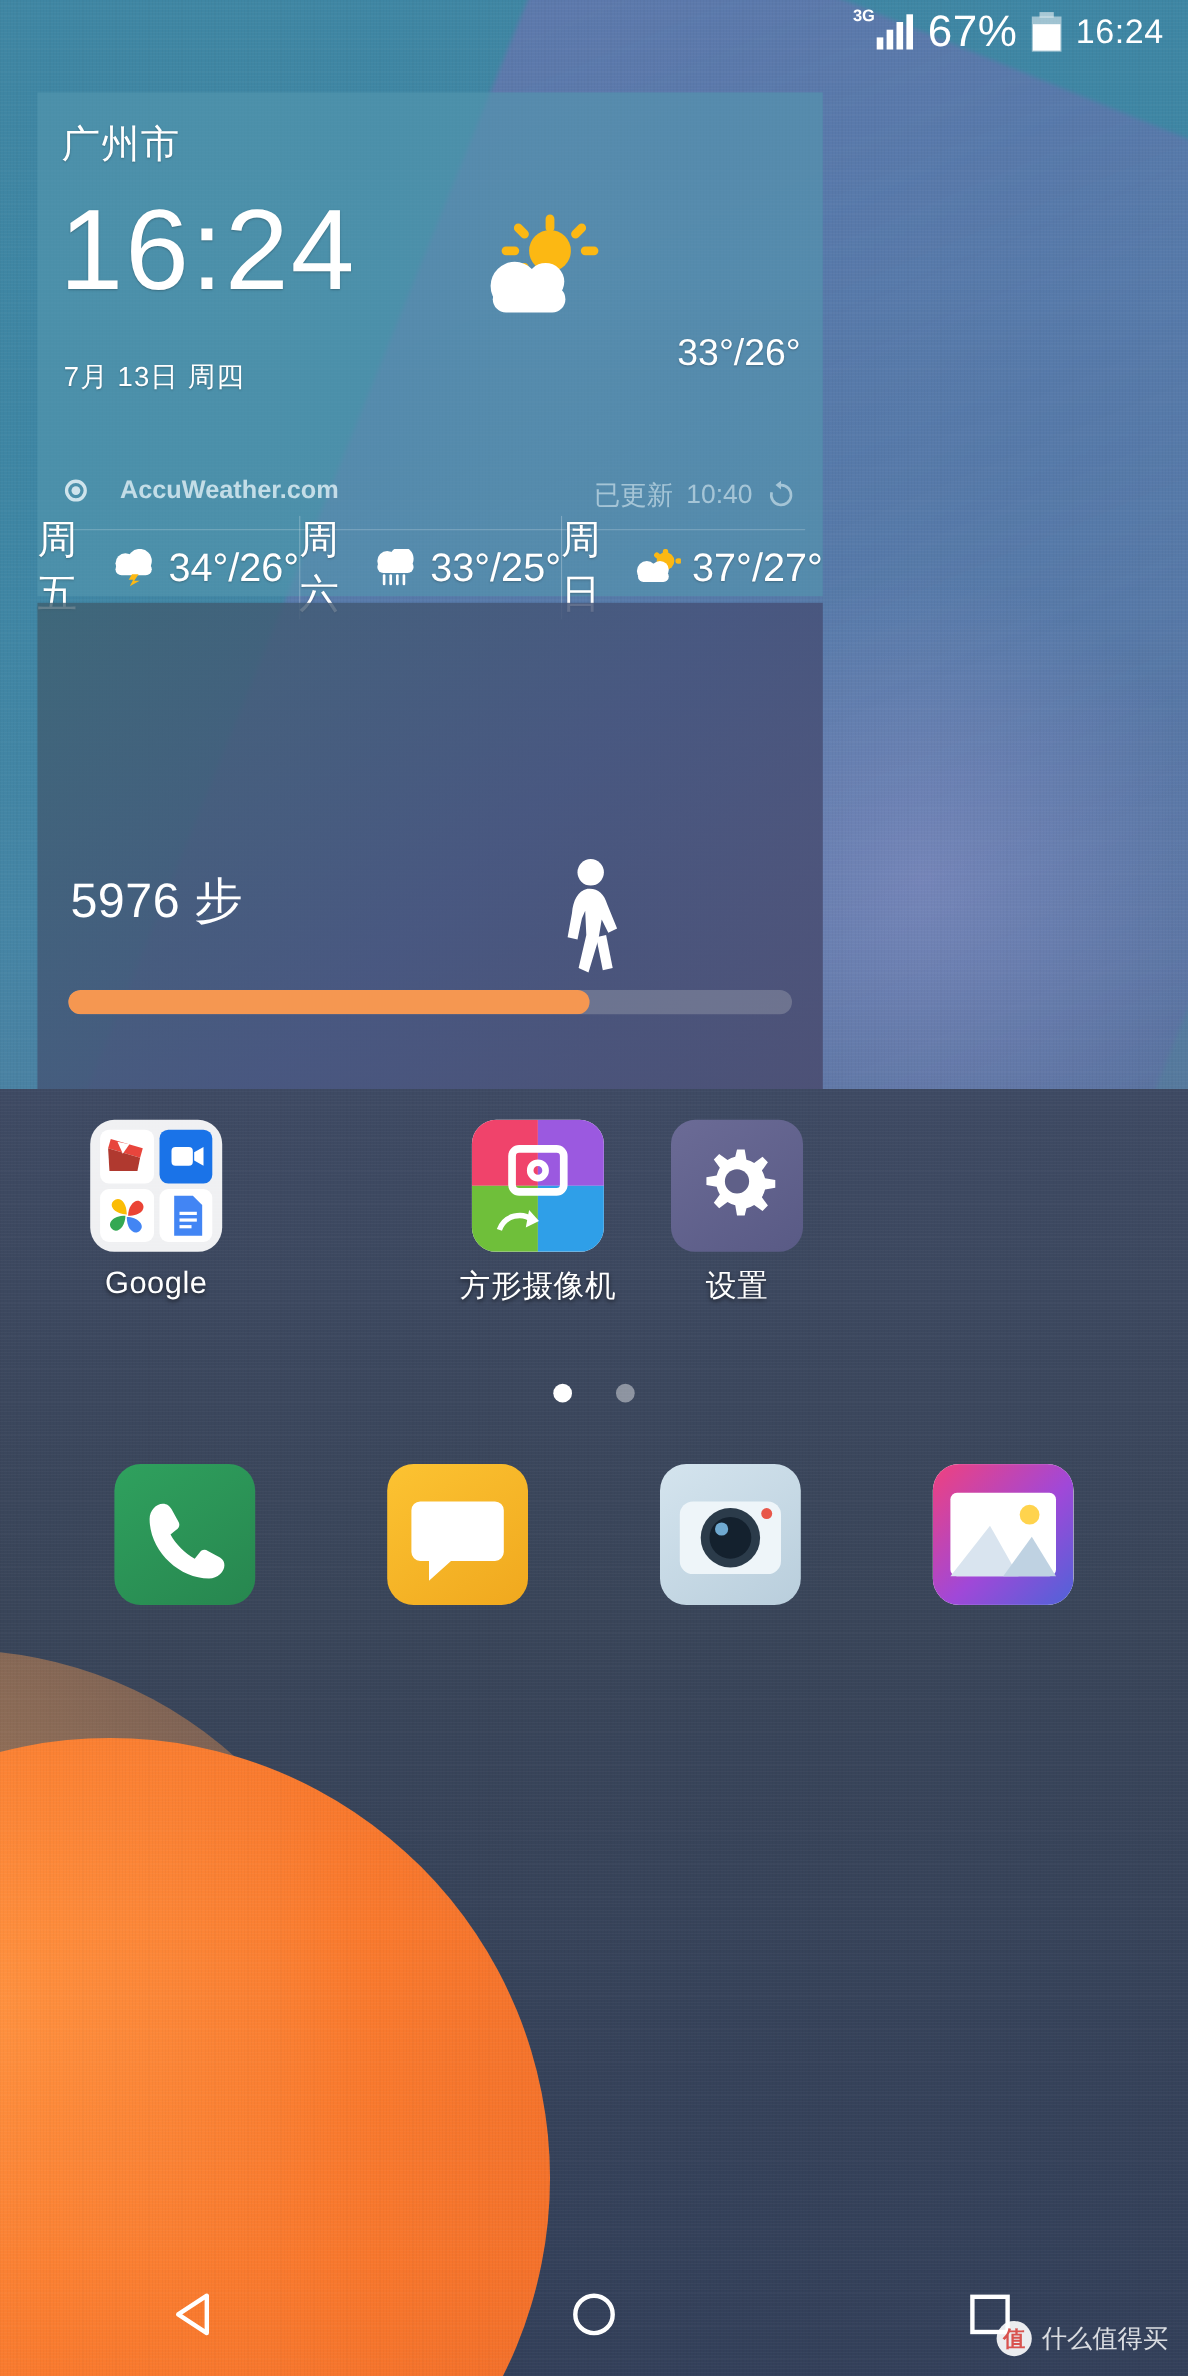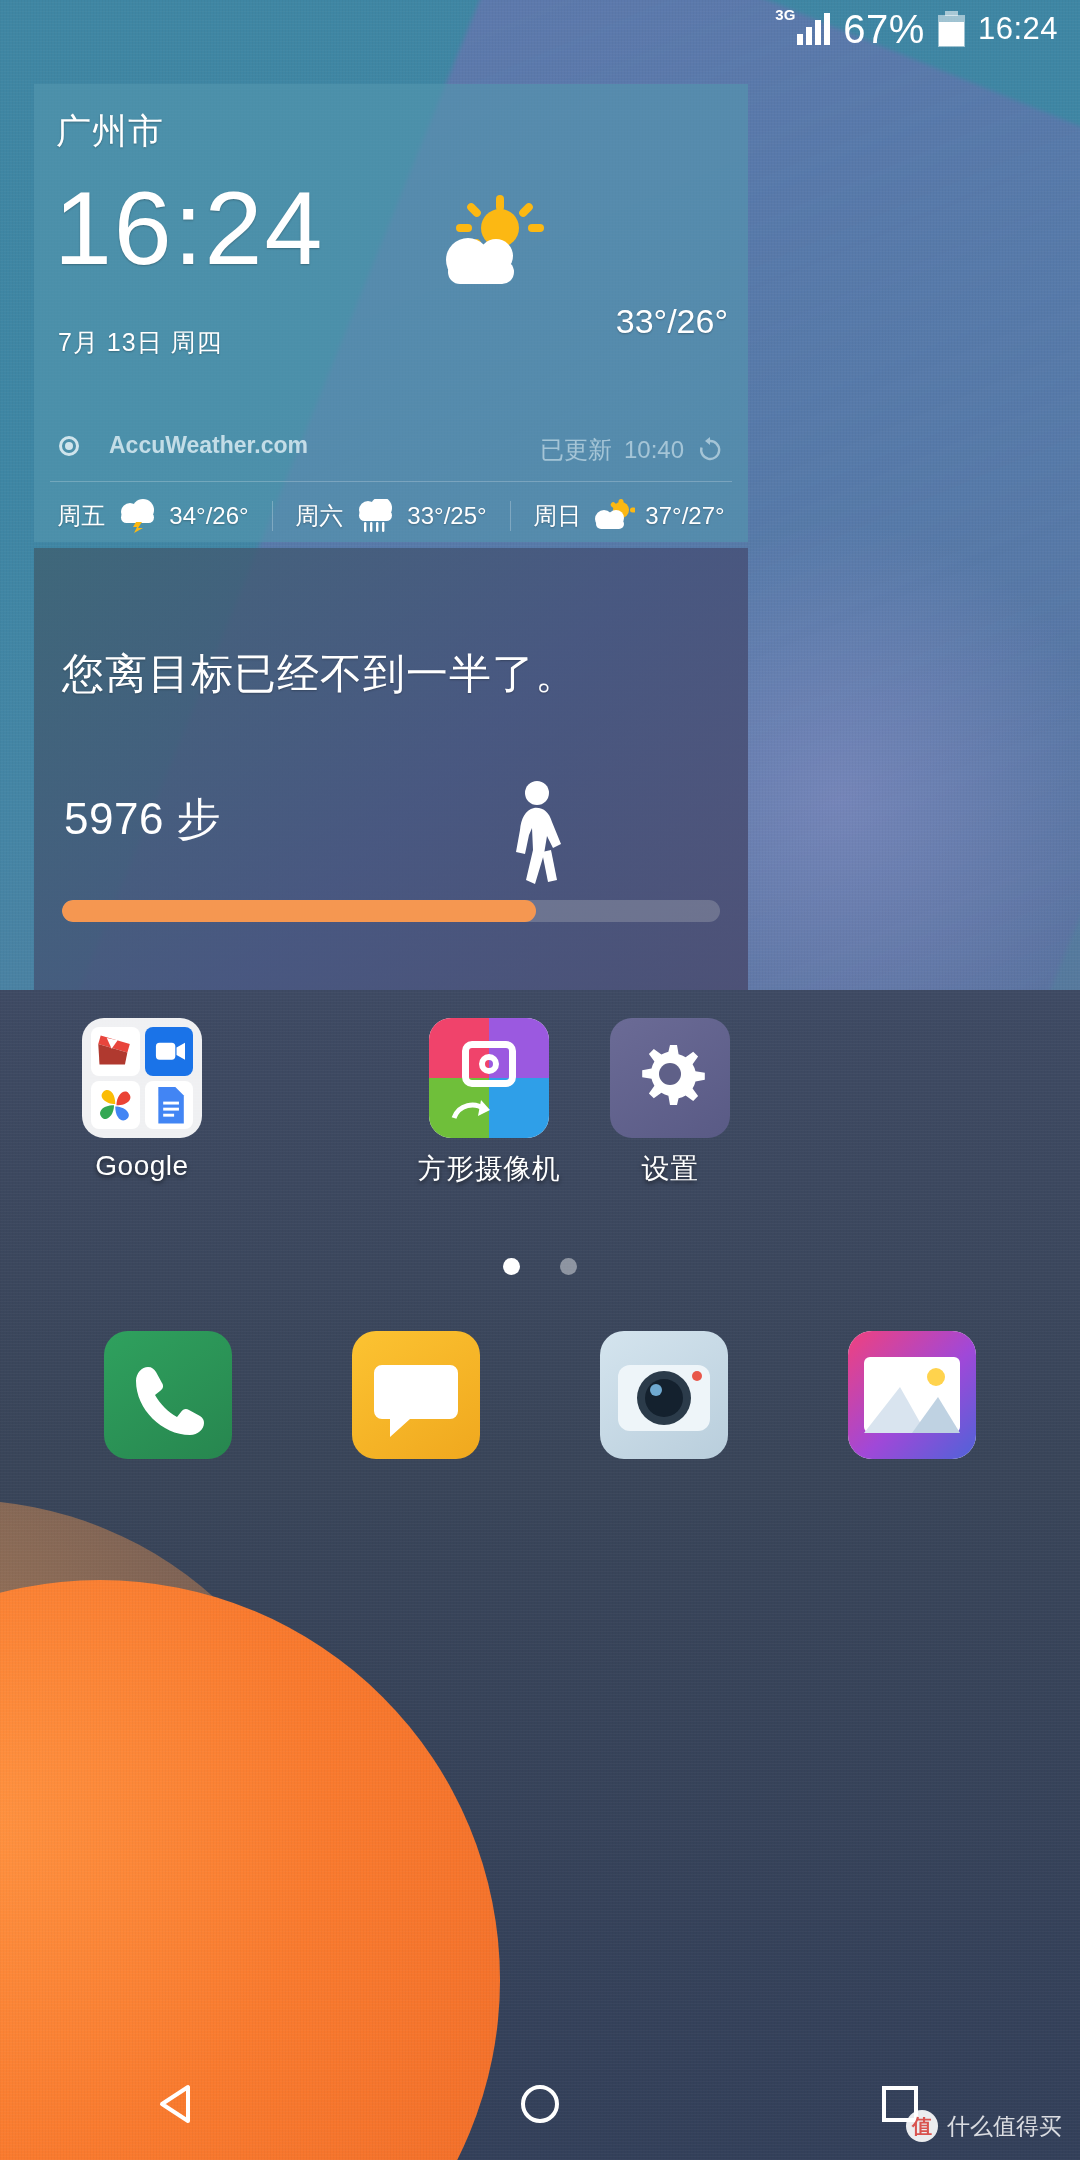--- a/index.html
+++ b/index.html
@@ -100,21 +100,21 @@
     display:flex; align-items:center; gap:12px;
     font-size:24px; color:rgba(215,232,240,.62); text-shadow:none;
   }
   .wx-divider { position:absolute; left:16px; right:16px; top:397px; height:1px; background:rgba(255,255,255,.22); }
   .wx-forecast {
     position:absolute; left:0; right:0; top:406px; height:52px;
     display:flex; align-items:center;
   }
   .wx-fc {
     flex:1; display:flex; align-items:center; justify-content:center; gap:10px;
-    font-size:24px; font-weight:300; position:relative;
+    font-size:36px; font-weight:300; position:relative;
   }
   .wx-fc + .wx-fc::before {
     content:""; position:absolute; left:0; top:2px; bottom:2px; width:1px;
     background:rgba(255,255,255,.25);
   }
   .wx-fc .ico { width:44px; height:34px; flex:none; }
 
   
   #steps {
     position:absolute; left:34px; top:548px; width:714px; height:442px;
@@ -340,21 +340,20 @@
             <circle cx="25" cy="19" r="8"></circle>
           <rect x="5" y="20" width="28" height="10" rx="5"></rect>
         </g>
       </svg>
       <span>37°/27°</span>
     </div>
   </div>
 </div>
 
 <div id="steps">
-  <div class="st-msg">您离目标已经不到一半了。</div>
   <div class="st-count">5976 步</div>
   <svg class="st-walker" viewBox="0 0 64 118">
     <g fill="#ffffff">
       <circle cx="33" cy="13" r="12"></circle>
       <path d="M30 28 C21 30 17 39 16 50 L12 72 L21 74 L25 55 L28 48 L29 70 L22 100 L31 104 L40 74 L43 56 L49 68 L57 64 L48 42 C45 32 39 27 30 28 Z"></path>
       <path d="M38 72 L44 102 L53 100 L47 70 Z"></path>
     </g>
   </svg>
   <div class="st-bar">
     <div class="fill" style="width: 72%; background: rgb(245, 151, 81);"></div>

